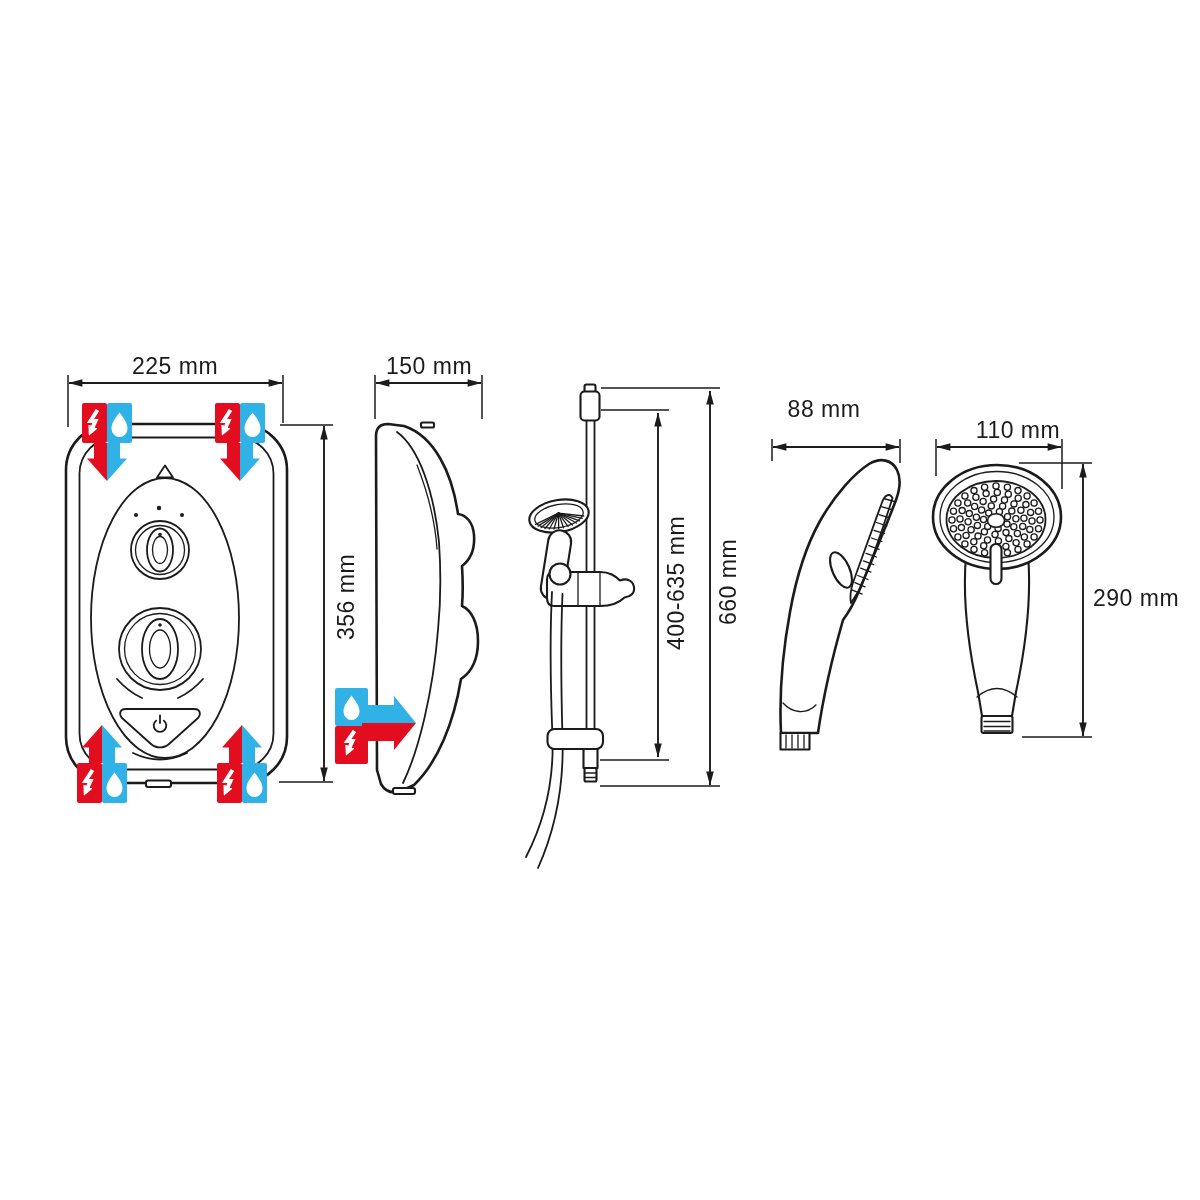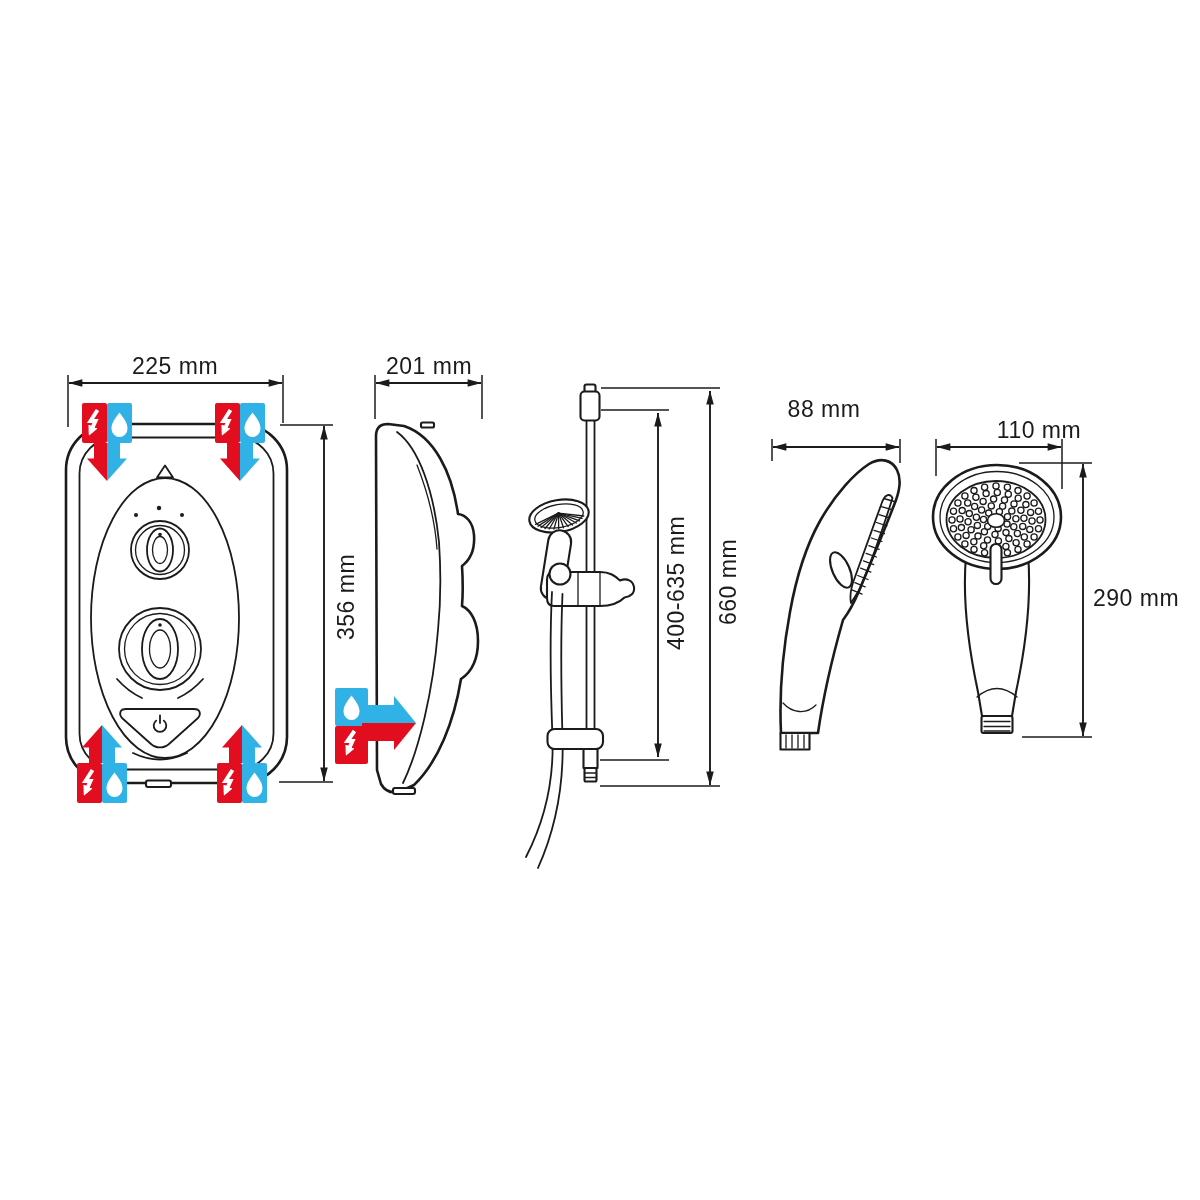--- a/index.html
+++ b/index.html
@@ -337,20 +337,20 @@
       <g transform="translate(351.5,744)">
         <path class="bolt" marker-end="url(#wah)" d="M3,-13 L-4,-3 L1,-3 L-4,8"></path>
       </g>
       <path class="c-blue" d="M362,705 H394 V696 L416,723 H362 Z"></path>
       <path class="c-red" d="M362,723 H416 L394,750 V741 H362 Z"></path>
     </g>
   </g>
 </svg>
 
 <div class="dim-label" style="left:175px;top:366px">225 mm</div>
-<div class="dim-label" style="left:429px;top:366px">201 mm</div>
+<div class="dim-label" style="left:429px;top:366px">150 mm</div>
 <div class="dim-label rot" style="left:346px;top:597px">356 mm</div>
 <div class="dim-label rot" style="left:676px;top:583px">400-635 mm</div>
 <div class="dim-label rot" style="left:728px;top:582px">660 mm</div>
 <div class="dim-label" style="left:824px;top:409px">88 mm</div>
-<div class="dim-label" style="left:1039px;top:430px">110 mm</div>
+<div class="dim-label" style="left:1018px;top:430px">110 mm</div>
 <div class="dim-label" style="left:1136px;top:598px">290 mm</div>
 </div>
 
 </body></html>

